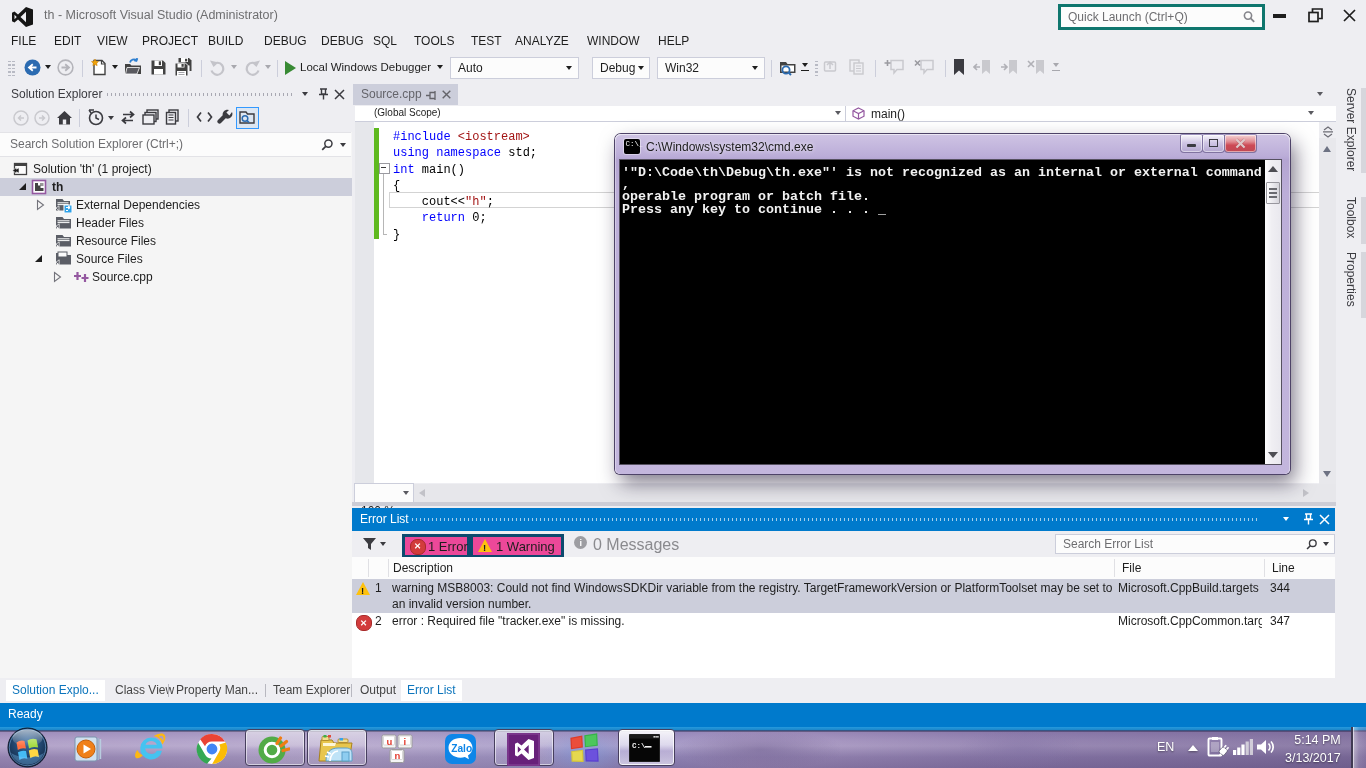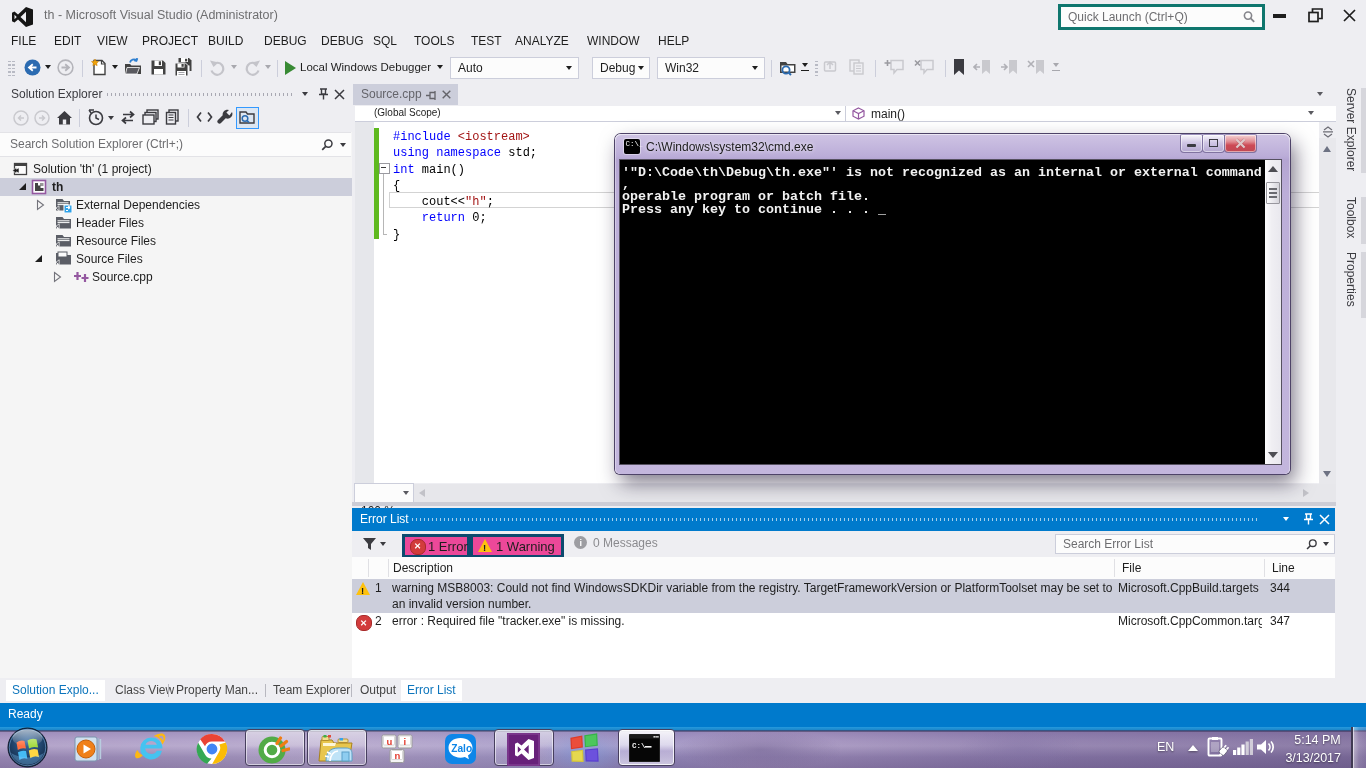--- a/index.html
+++ b/index.html
@@ -471,21 +471,21 @@
     <div class="fbtn" style="left:50px;width:62px">
       <div class="eicon" style="left:5px;top:1.5px"></div>
       <span class="a" style="left:23px;top:2px">1 Error</span>
     </div>
     <div class="fbtn" style="left:118px;width:88px">
       <div class="wicon" style="left:5px;top:2px"></div>
       <span class="a" style="left:23px;top:2px">1 Warning</span>
     </div>
     <div class="a" style="left:222px;top:5px;width:13px;height:13px;border-radius:7px;background:#9d9da2"></div>
     <span class="a" style="left:227.5px;top:7px;font-size:9px;font-weight:bold;color:#fff">i</span>
-    <div class="a" style="left:241px;top:5px;font-size:12px;color:#8a8a8e">0 Messages</div>
+    <div class="a" style="left:241px;top:5px;font-size:16px;color:#8a8a8e">0 Messages</div>
     <div class="a" id="elsearch">
           <span>Search Error List</span>
       <svg class="a" style="left:249px;top:3px" width="13" height="13" viewBox="0 0 14 14">
             <circle cx="8.4" cy="5.6" r="3.6" fill="none" stroke="#3b3b40" stroke-width="1.5"></circle>
             <line x1="5.7" y1="8.3" x2="2.2" y2="11.8" stroke="#3b3b40" stroke-width="1.7"></line>
           </svg>
       <div class="dd" style="left:267px;top:7px;border-width:3px;border-top-width:4px;border-top-color:#3b3b40"></div>
     </div>
   </div>
   <div class="a" id="elcols">
@@ -676,21 +676,21 @@
     <rect x="4.2" y="8.5" width="3.2" height="7.5" fill="#fff"></rect>
     <rect x="8.4" y="5.5" width="3.2" height="10.5" fill="#fff"></rect>
     <rect x="12.6" y="2.5" width="3.2" height="13.5" fill="#e8e8ea" opacity=".75"></rect>
     <rect x="16.8" y="0" width="3.2" height="16" fill="#e8e8ea" opacity=".75"></rect>
   </svg>
   <svg class="a" style="left:1256px;top:11px" width="19" height="18" viewBox="0 0 19 18">
     <path d="M1,6.5 h4 L10,2 v14 L5,11.5 H1 Z" fill="#fff"></path>
     <path d="M12.5,5.5 a5,5 0 0 1 0,7 M15,3.5 a8,8 0 0 1 0,11" stroke="#fff" stroke-width="1.7" fill="none"></path>
   </svg>
   <div class="trayt" style="left:1294px;top:6px;width:47px;text-align:center">5:14 PM</div>
-  <div class="trayt" style="left:1285px;top:24px;width:56px;text-align:right">3/13/2017</div>
+  <div class="trayt" style="left:1285px;top:24px;width:56px;">3/13/2017</div>
 
   <div class="a" style="left:1351px;top:0;width:15px;height:41px;border-left:2px solid #403a52;background:linear-gradient(90deg,rgba(255,255,255,.45),rgba(210,200,230,.25) 40%,rgba(150,135,180,.3));box-shadow:inset 1px 0 0 rgba(255,255,255,.5)"></div>
 </div>
 
 <div class="a" id="cmd">
   <div class="a" style="left:9px;top:5px;width:16px;height:15px;background:#000;border-radius:2px;box-shadow:0 0 0 1px rgba(255,255,255,.4)">
      <span class="a" style="left:1.5px;top:1px;font-size:7.5px;color:#fff;font-family:'Liberation Mono',monospace">C:\<span style="font-size:6px">_</span></span>
   </div>
   <div class="a" id="cmdtitle">C:\Windows\system32\cmd.exe</div>
   <div class="aerobtn" style="left:565px;width:21px">

